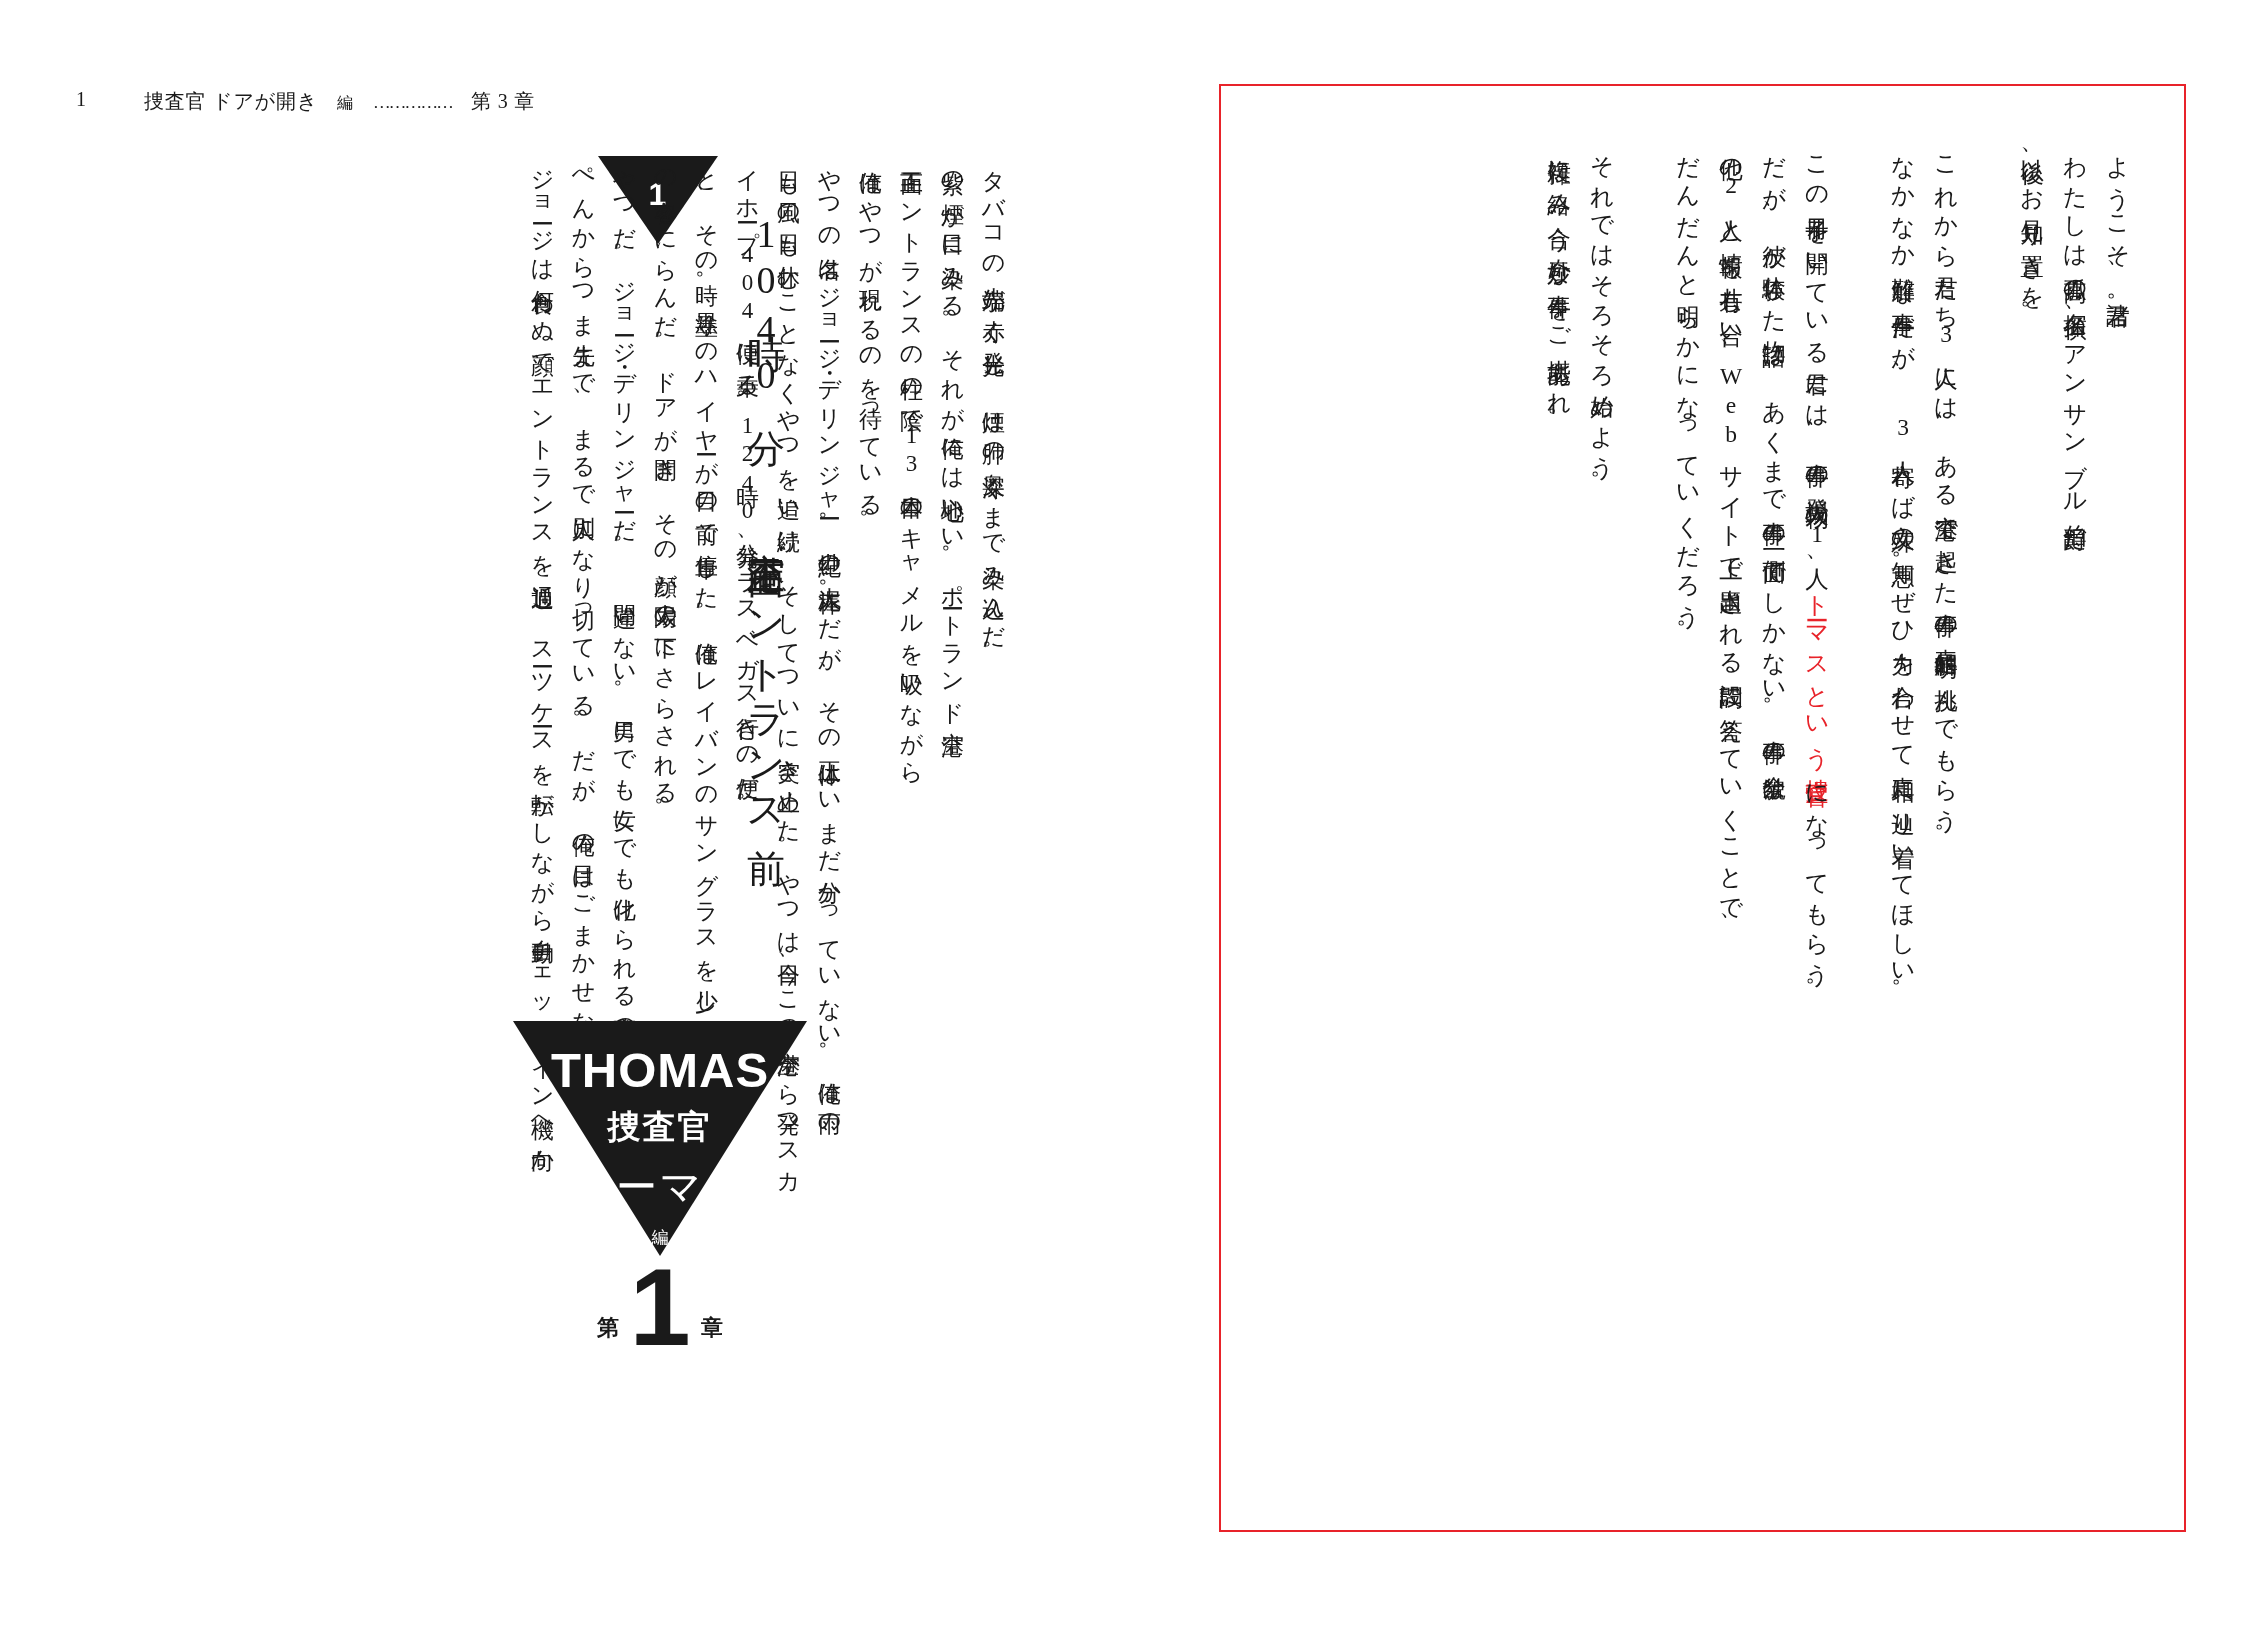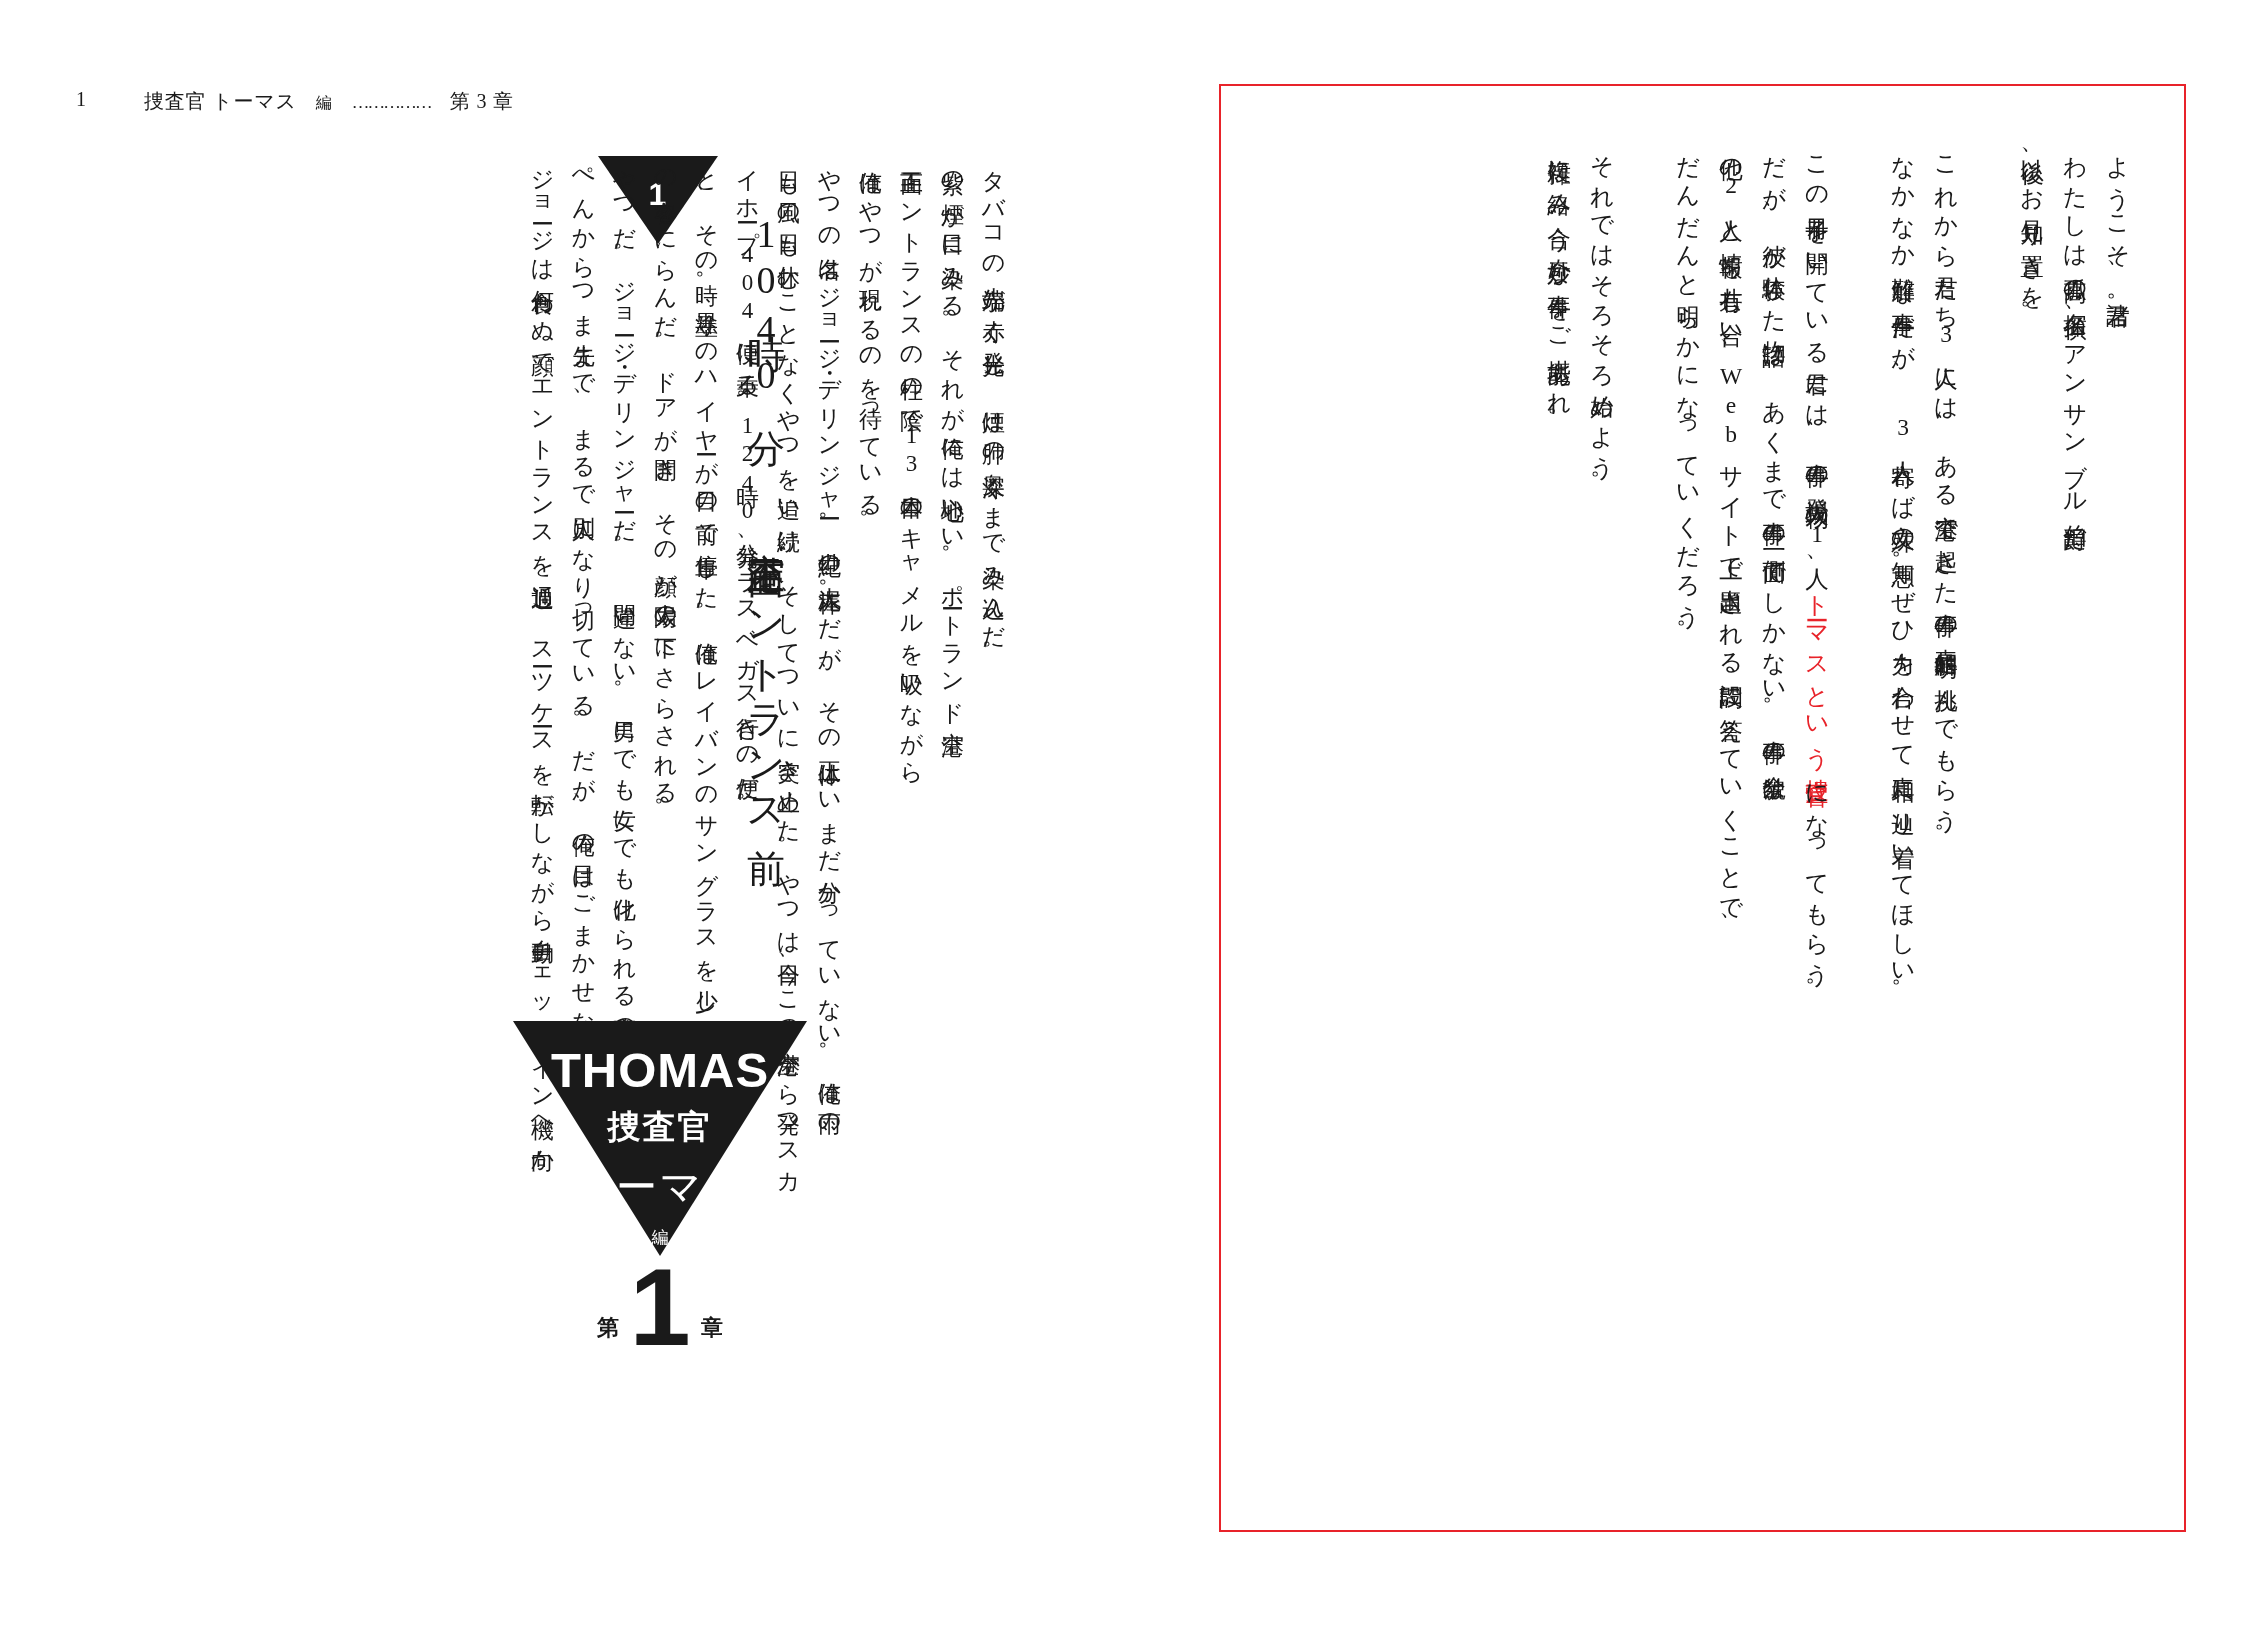--- a/index.html
+++ b/index.html
@@ -230,21 +230,21 @@
 </style>
 </head>
 <body>
 
 <div class="spread">
 
   <div class="page-left">
 
     <div class="running-head">
       <span class="folio">1</span>
-      <span>捜査官 トーマス</span>
+      <span>捜査官 ドアが開き</span>
       <span class="rh-small">編</span>
       <span class="rh-dots">……………</span>
       <span>第 3 章</span>
     </div>
 
     <div class="tri-num"></div>
     <div class="tri-num-label">1</div>
 
     <div class="section-title">
       <span>10時40分</span>

